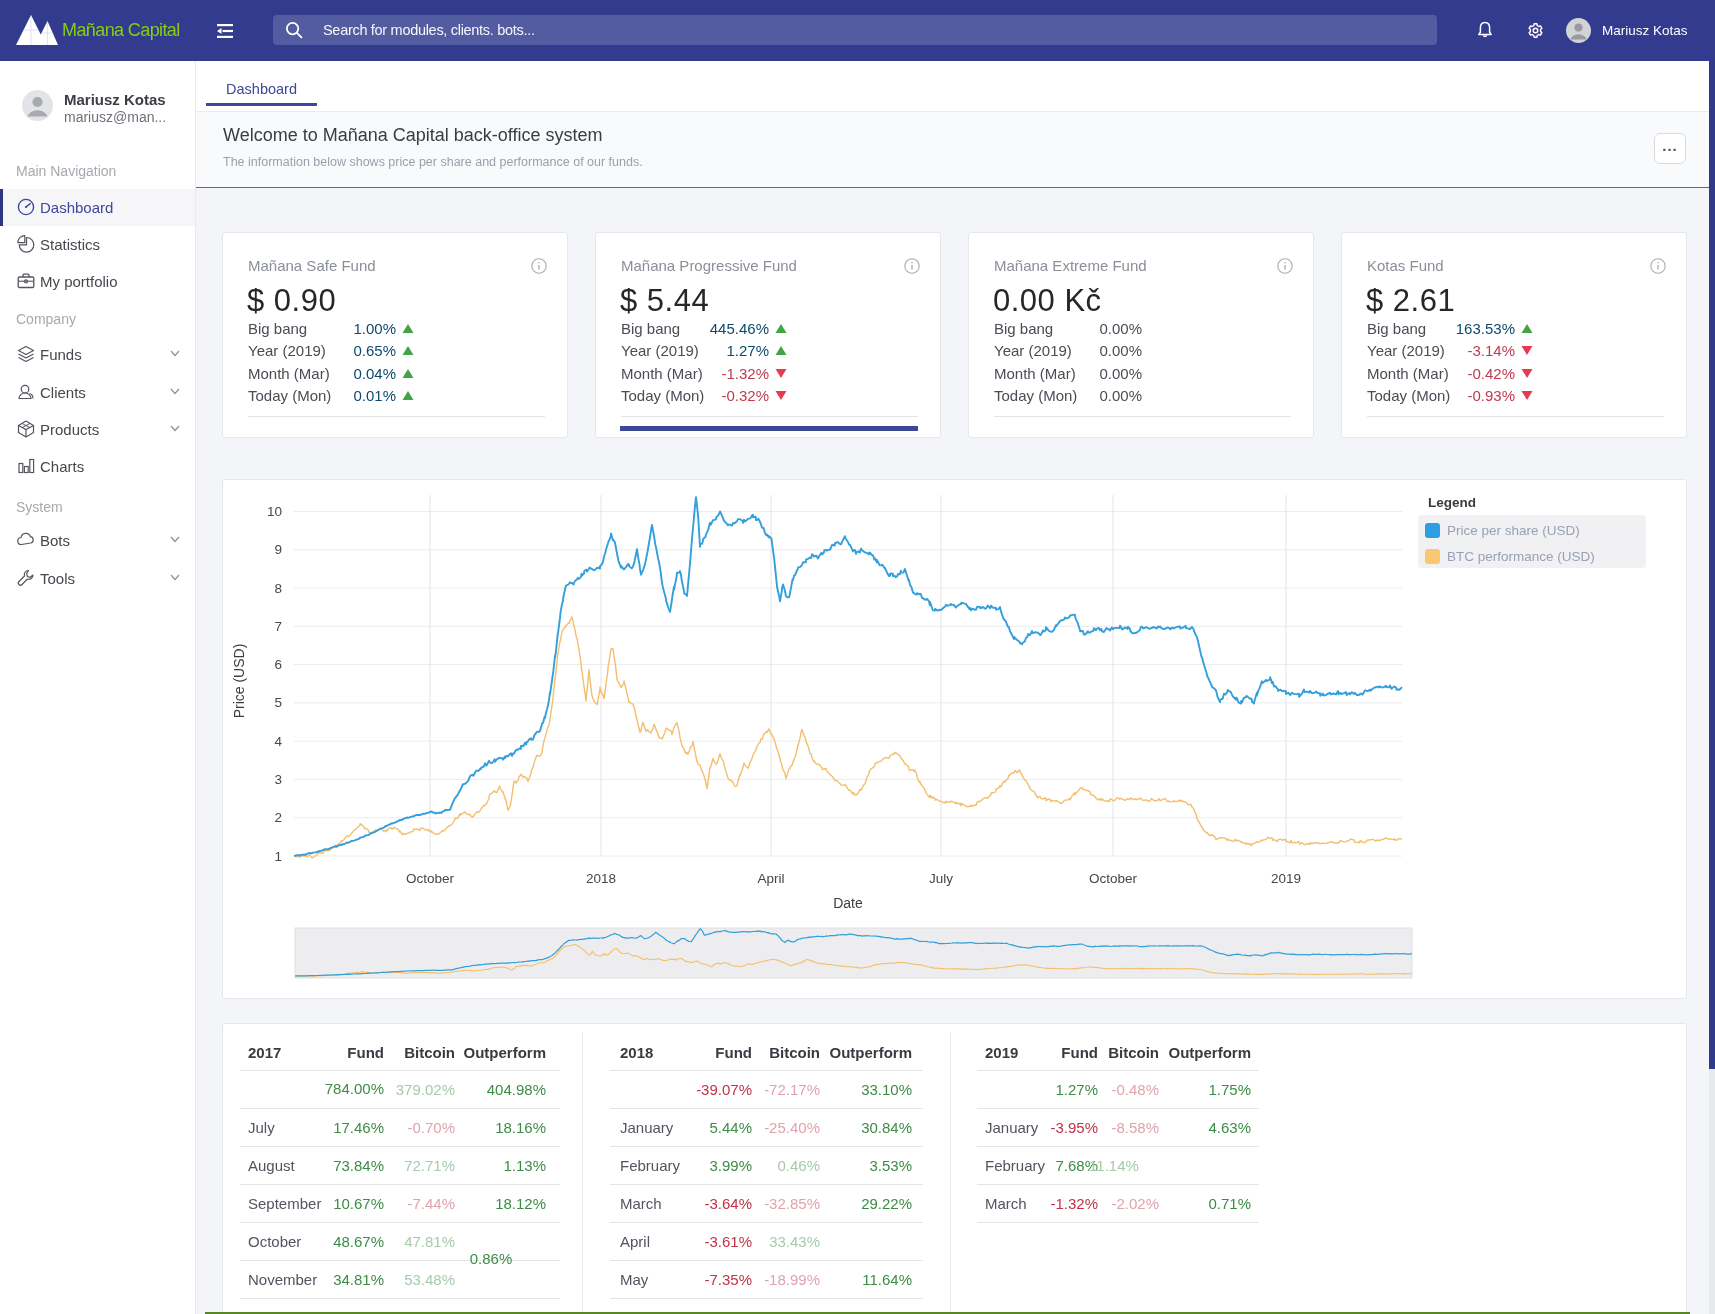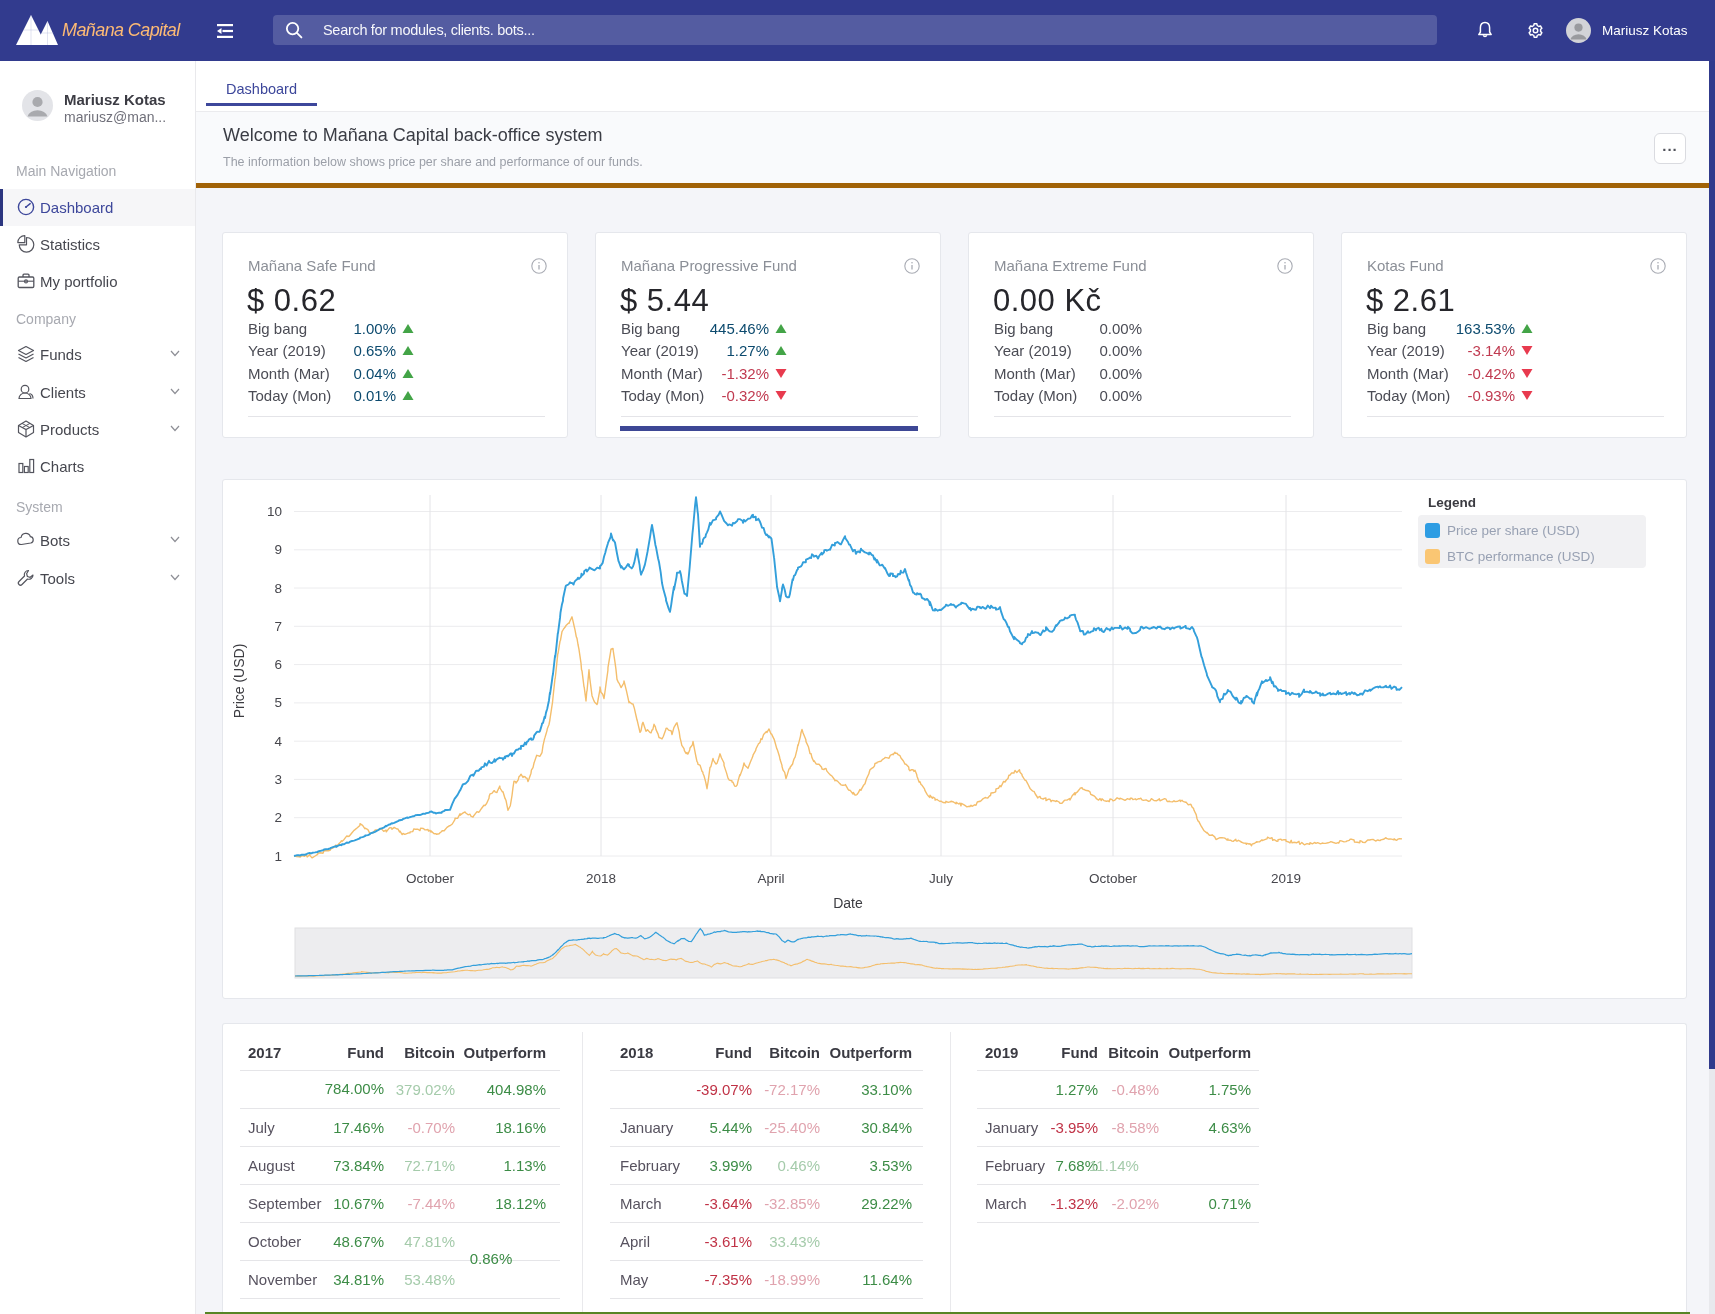--- a/index.html
+++ b/index.html
@@ -2,41 +2,41 @@
 <html><head>
 <meta charset="utf-8">
 <style>
 * { margin:0; padding:0; box-sizing:border-box; }
 html,body { width:1715px; height:1314px; overflow:hidden; }
 body { font-family:"Liberation Sans", sans-serif; position:relative; background:#f4f5f9; }
 .abs { position:absolute; }
 svg { display:block; }
 
 #navbar { position:absolute; left:0; top:0; width:1715px; height:61px; background:#323b8e; }
-#logotext { position:absolute; left:62px; top:0; height:61px; line-height:61px; color:#fdba74; font-size:18px; font-weight:400; letter-spacing:-0.6px;font-style:italic; }
+#logotext { position:absolute; left:62px; top:0; height:61px; line-height:61px; color:#84cc16; font-size:18px; font-weight:400; letter-spacing:-0.6px; }
 #search { position:absolute; left:273px; top:15px; width:1164px; height:30px; background:rgba(255,255,255,0.17); border-radius:4px; }
 #search .ph { position:absolute; left:50px; top:0; line-height:30px; color:rgba(255,255,255,0.95); font-size:14.5px; letter-spacing:-0.3px; }
 #navname { position:absolute; left:1602px; top:0; height:61px; line-height:61px; color:#fff; font-size:13.5px; }
 
 #sidebar { position:absolute; left:0; top:61px; width:196px; height:1253px; background:#fff; border-right:1px solid #e9e9ec; }
 .sb-name { position:absolute; left:64px; top:30px; font-size:15px; font-weight:bold; color:#3c3c44; }
 .sb-mail { position:absolute; left:64px; top:48px; font-size:14px; color:#70707a; }
 .sb-head { position:absolute; left:16px; font-size:14px; color:#a7a9b0; }
 .sb-item { position:absolute; left:0; width:195px; height:37px; }
 .sb-item .lbl { position:absolute; left:40px; top:0; line-height:37px; font-size:15px; color:#46474f; }
 .sb-item .ic { position:absolute; left:16px; top:8px; }
 .sb-item .chev { position:absolute; left:170px; top:14px; }
 .sb-item.active { background:#f6f6f8; border-left:3px solid #2c3680; }
 .sb-item.active .lbl { color:#3d479b; left:37px; }
 .sb-item.active .ic { left:13px; }
 
 #tabrow { position:absolute; left:196px; top:61px; width:1514px; height:51px; background:#fff; border-bottom:1px solid #ebebee; }
 #tabrow .tab { position:absolute; left:10px; top:0; width:111px; height:51px; text-align:center; line-height:57px; color:#3d479b; font-size:14.5px; }
 #tabrow .tabline { position:absolute; left:10px; top:42px; width:111px; height:3px; background:#3d479b; }
-#welcome { position:absolute; left:196px; top:112px; width:1514px; height:76px; background:#f9fafc; border-bottom:5px solid #a16207; }
+#welcome { position:absolute; left:196px; top:112px; width:1514px; height:76px; background:#f9fafc; border-bottom:1px solid #a16207; }
 #welcome h1 { position:absolute; left:27px; top:13px; font-size:18px; font-weight:400; color:#3a3c44; }
 #welcome p { position:absolute; left:27px; top:43px; font-size:12.5px; color:#9b9fa8; }
 #dots-btn { position:absolute; left:1458px; top:21px; width:32px; height:31px; background:#fff; border:1px solid #dadbe0; border-radius:6px; color:#50525a; font-size:15px; text-align:center; line-height:24px; font-weight:bold; letter-spacing:1px; }
 
 .card { position:absolute; background:#fff; border:1px solid #e5e7ec; border-radius:3px; }
 .fcard { top:232px; width:346px; height:206px; }
 .fcard .title { position:absolute; left:25px; top:24px; font-size:15px; color:#8b8f97; }
 .fcard .info { position:absolute; left:308px; top:25px; }
 .fcard .price { position:absolute; left:24px; top:50px; font-size:31px; color:#26262b; letter-spacing:0.5px; }
 .fcard .row { position:absolute; left:25px; width:296px; height:22px; font-size:15px; }
@@ -203,21 +203,21 @@
   <div id="dots-btn">...</div>
 </div>
 
 <div class="card fcard" style="left:222px">
   <div class="title">Mañana Safe Fund</div>
   <svg class="info" width="16" height="16" viewBox="0 0 16 16">
       <circle cx="8" cy="8" r="7.2" fill="none" stroke="#a9acb4" stroke-width="1.1"></circle>
       <line x1="8" y1="7" x2="8" y2="11.4" stroke="#a9acb4" stroke-width="1.3"></line>
       <circle cx="8" cy="4.7" r="0.8" fill="#a9acb4"></circle>
     </svg>
-  <div class="price">$ 0.62</div>
+  <div class="price">$ 0.90</div>
   <div class="row" style="top:87px"><span class="lbl">Big bang</span><span class="val green">1.00%</span><svg class="tri" width="11" height="9" viewBox="0 0 11 9">
         <polygon points="5.5,0 11,9 0,9" fill="#43a447"></polygon>
       </svg></div>
   <div class="row" style="top:109px"><span class="lbl">Year (2019)</span><span class="val green">0.65%</span><svg class="tri" width="11" height="9" viewBox="0 0 11 9">
         <polygon points="5.5,0 11,9 0,9" fill="#43a447"></polygon>
       </svg></div>
   <div class="row" style="top:132px"><span class="lbl">Month (Mar)</span><span class="val green">0.04%</span><svg class="tri" width="11" height="9" viewBox="0 0 11 9">
         <polygon points="5.5,0 11,9 0,9" fill="#43a447"></polygon>
       </svg></div>
   <div class="row" style="top:154px"><span class="lbl">Today (Mon)</span><span class="val green">0.01%</span><svg class="tri" width="11" height="9" viewBox="0 0 11 9">

